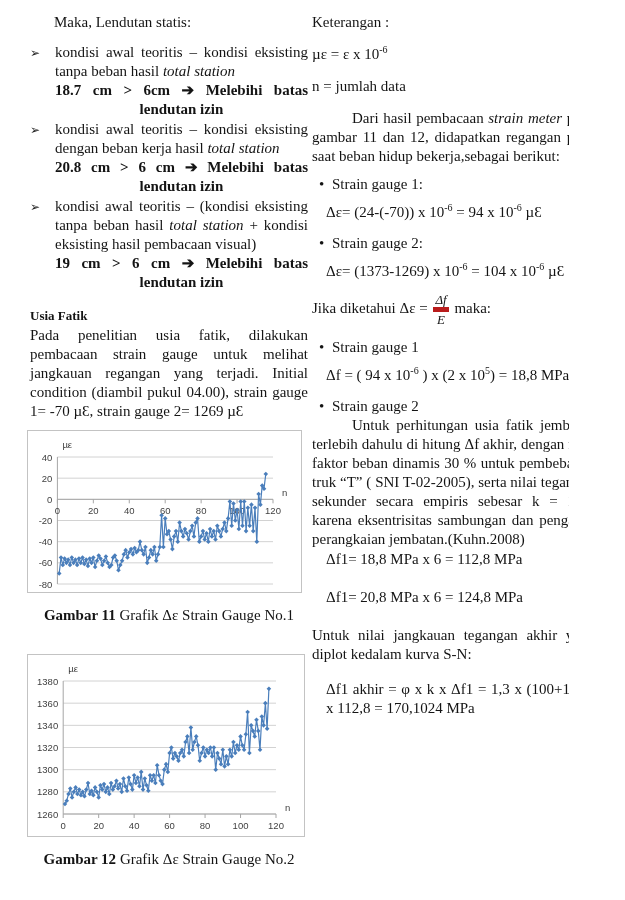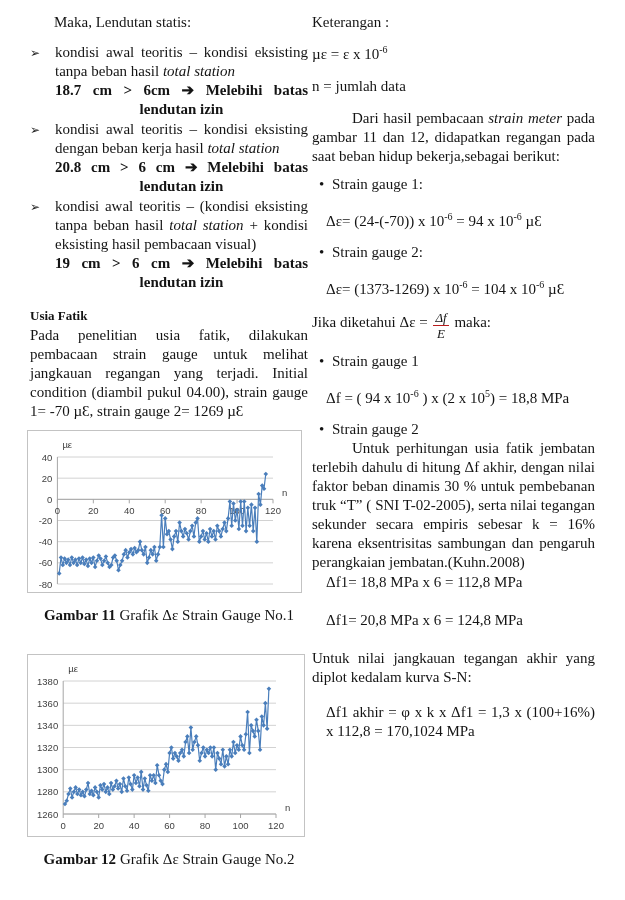--- a/index.html
+++ b/index.html
@@ -1,17 +1,17 @@
 <!DOCTYPE html>
 <html><head>
 <meta charset="utf-8">
 <style>
   html,body{margin:0;padding:0;background:#fff;}
   .page{position:relative;width:569px;height:900px;background:#fff;overflow:hidden;
-        font-family:"Liberation Serif","DejaVu Serif",serif;font-size:15px;line-height:19px;color:#141414;padding-left:40px;}
+        font-family:"Liberation Serif","DejaVu Serif",serif;font-size:15px;line-height:19px;color:#141414;}
   .col{position:absolute;top:13px;}
   .col-left{left:30px;width:278px;}
   .col-right{left:312px;width:283px;}
   p{margin:0;}
   .just{text-align:justify;}
   .ind1{text-indent:24px;}
   .ind2{text-indent:40px;}
   .blist{margin-top:11px;}
   .bitem{display:flex;margin-bottom:1px;}
   .bmark{flex:none;width:25px;font-family:"DejaVu Sans","Liberation Sans",sans-serif;font-size:12px;padding-top:1px;color:#222;}
@@ -22,24 +22,24 @@
   h3.head{font-size:13px;margin:14px 0 0 0;}
   .fat-para{margin-top:1px;}
   .chartbox{background:#fff;border:1px solid #c3c3c3;margin-top:9px;}
   .cb1{width:273px;height:161px;margin-left:-3px;}
   .cb2{width:276px;height:181px;margin-left:-3px;margin-top:29px;}
   .chartbox svg text{font-family:"Liberation Sans","DejaVu Sans",sans-serif;font-size:9.5px;fill:#3f3f3f;}
   .caption{text-align:center;margin-top:13px;}
   .ket{margin-bottom:13px;}
   .ritem{display:flex;margin:9px 0 0 7px;}
   .rmark{flex:none;width:13px;padding-top:0;}
-  .rformula{margin:18px 0 12px 14px;}
+  .rformula{margin:9px 0 12px 14px;}
   .jika{margin:12px 0 12px 0;}
   .frac{display:inline-block;vertical-align:-0.75em;text-align:center;font-style:italic;line-height:1;margin:0 2px;}
-  .frac .num{display:block;border-bottom:1px solid #b91c1c;padding:0 2px 1px 2px;font-size:13px;}
+  .frac .num{display:block;border-bottom:5px solid #b91c1c;padding:0 2px 1px 2px;font-size:13px;}
   .frac .den{display:block;padding-top:1px;font-size:13px;}
   sup{font-size:10px;line-height:0;}
   .dfline{margin:0 0 19px 14px;}
   .final-formula{margin:16px 0 8px 14px;text-align:justify;}
   .snpara{margin-top:5px;text-align:justify;}
 </style>
 </head>
 <body>
 
 <div class="page">

